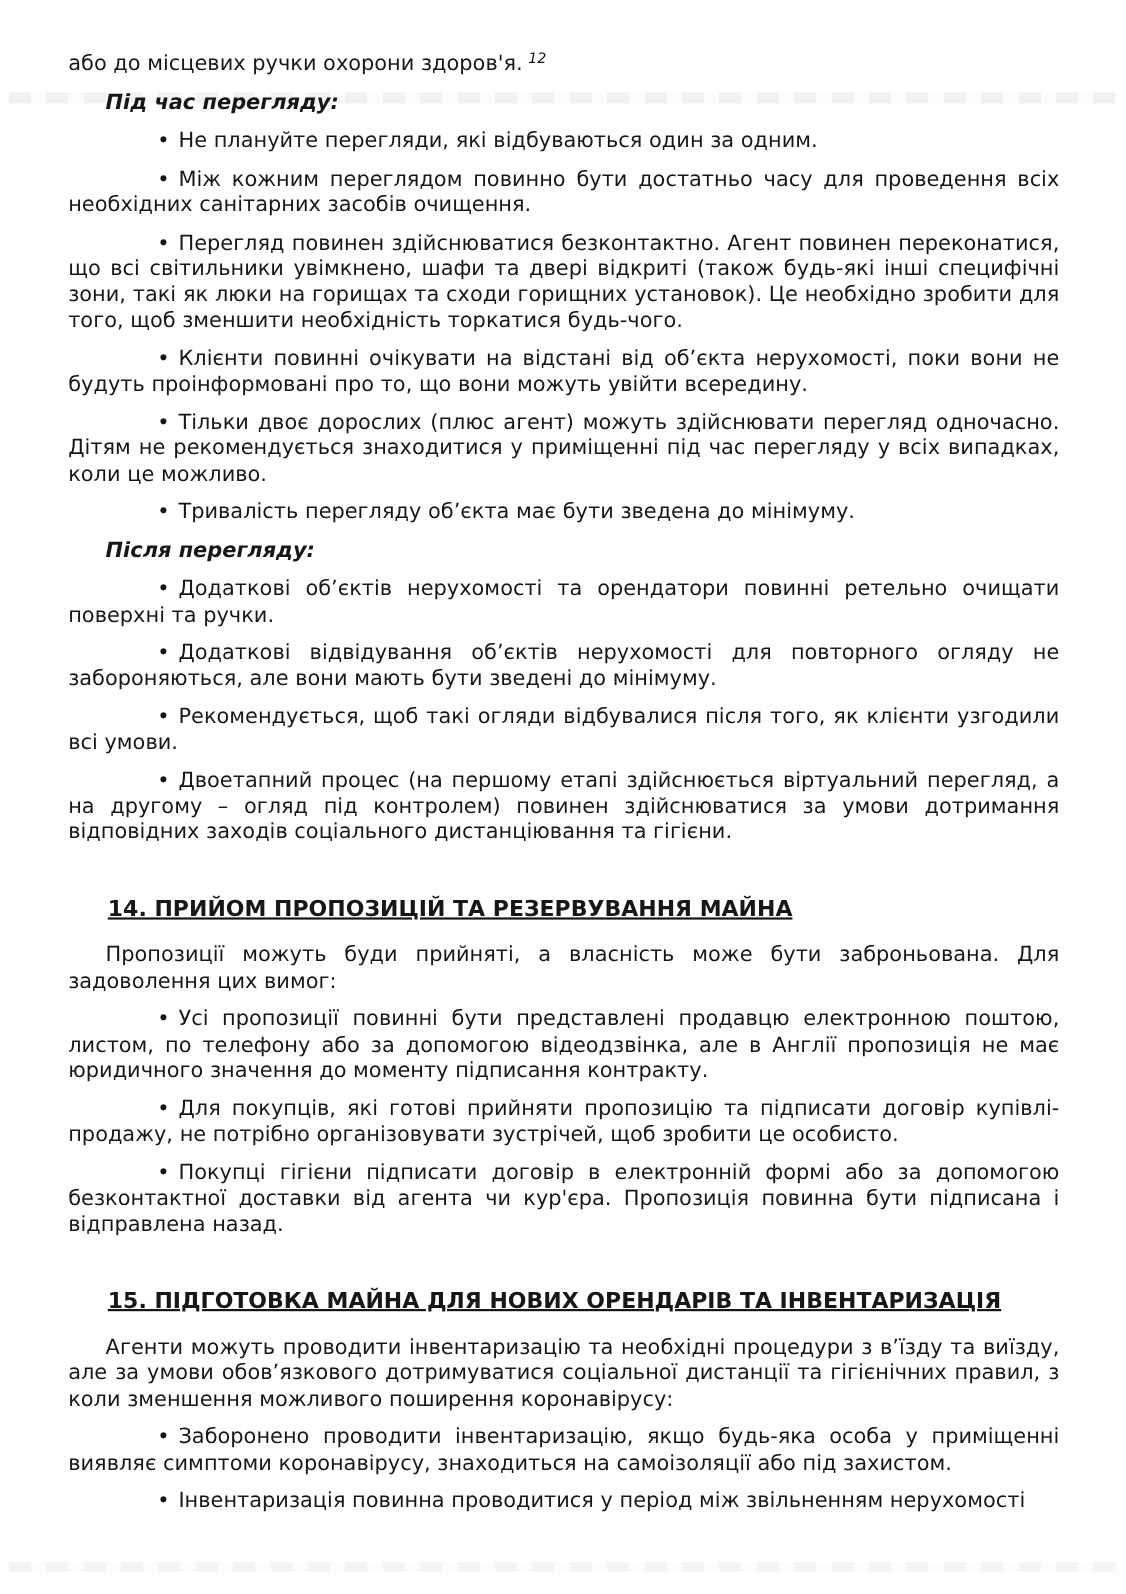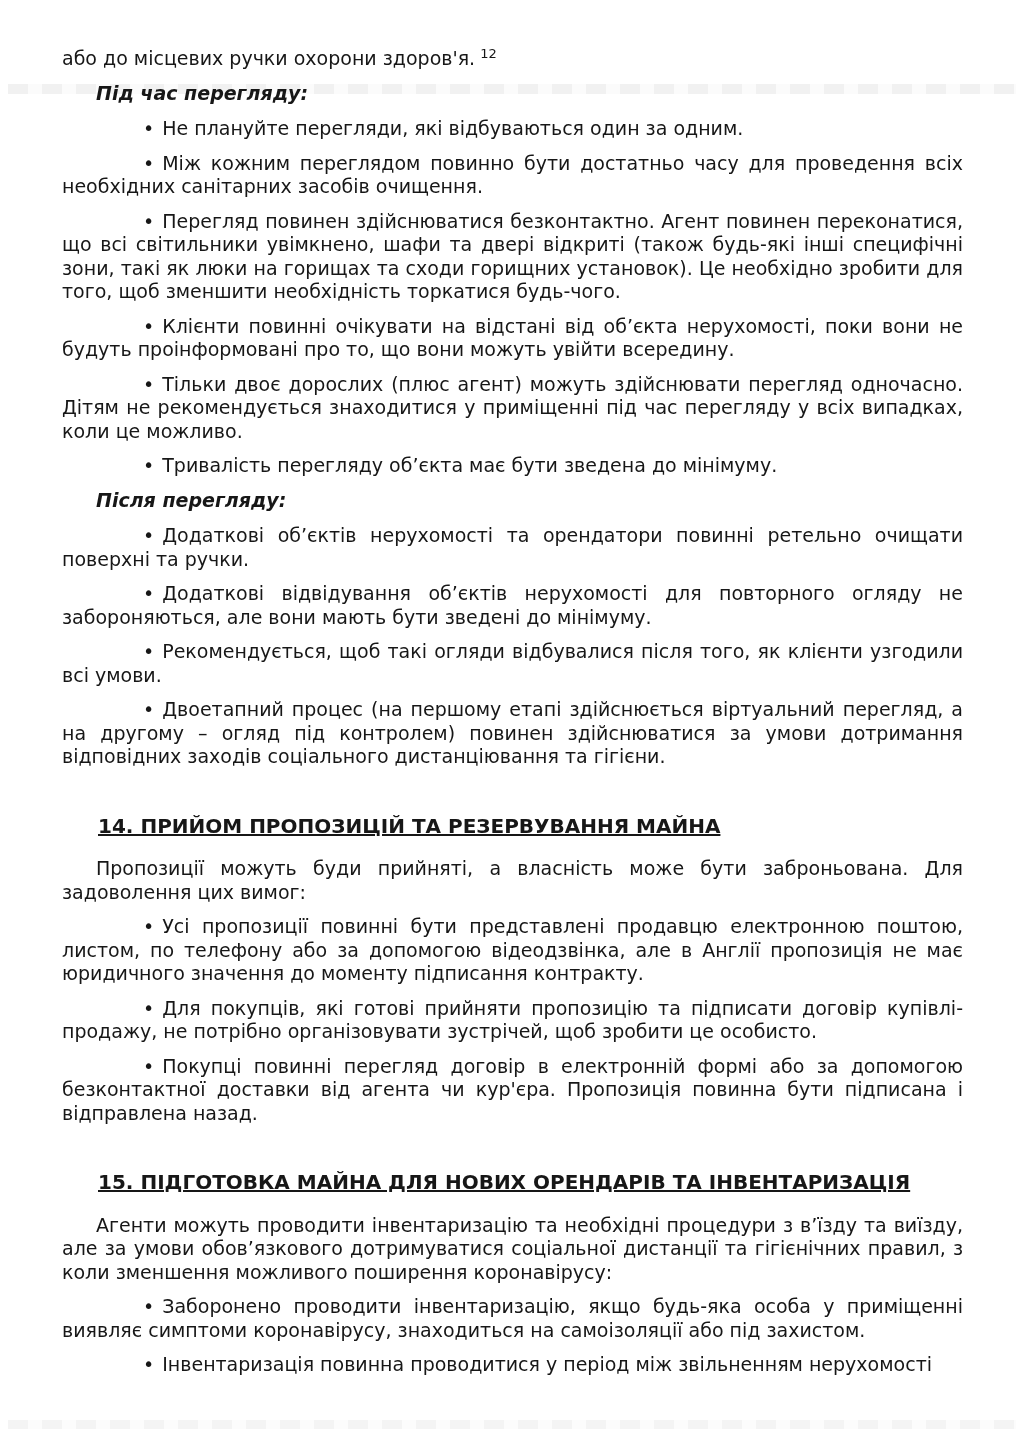--- a/index.html
+++ b/index.html
@@ -27,21 +27,21 @@
   .sub-heading {
     font-size: 19px; font-weight: bold;
     margin: 1px 0 12px 34px;
     font-style: italic;
   }
   .section-heading {
     font-size: 20px; font-weight: bold;
     margin: 46px 0 19px 36px;
     text-decoration: underline;
   }
-  sup.fn { font-size: 13px; line-height: 0; vertical-align: super; padding-left: 5px; }
+  sup.fn { font-size: 13px; line-height: 0; vertical-align: super; padding-left: 5px; font-style: italic; }
   .scan-artifact {
     position: absolute; left: 8px; right: 8px; height: 10px;
     background: repeating-linear-gradient(90deg,
       rgba(0,0,0,0.055) 0px, rgba(0,0,0,0.055) 20px,
       rgba(0,0,0,0.015) 20px, rgba(0,0,0,0.015) 34px);
     pointer-events: none;
   }
   .scan-artifact.top { top: 84px; }
   .scan-artifact.bottom { top: 1420px; height: 9px; opacity: .8; }
 </style>
@@ -72,21 +72,21 @@
   <p class="bullet"><span class="b">•</span><span>Додаткові відвідування об’єктів нерухомості для повторного огляду не забороняються, але вони мають бути зведені до мінімуму.</span></p>
   <p class="bullet"><span class="b">•</span><span>Рекомендується, щоб такі огляди відбувалися після того, як клієнти узгодили всі умови.</span></p>
   <p class="bullet"><span class="b">•</span><span>Двоетапний процес (на першому етапі здійснюється віртуальний перегляд, а на другому – огляд під контролем) повинен здійснюватися за умови дотримання відповідних заходів соціального дистанціювання та гігієни.</span></p>
 
   <h2 class="section-heading">14. ПРИЙОМ ПРОПОЗИЦІЙ ТА РЕЗЕРВУВАННЯ МАЙНА</h2>
 
   <p class="para indent">Пропозиції можуть буди прийняті, а власність може бути заброньована. Для задоволення цих вимог:</p>
 
   <p class="bullet"><span class="b">•</span><span>Усі пропозиції повинні бути представлені продавцю електронною поштою, листом, по телефону або за допомогою відеодзвінка, але в Англії пропозиція не має юридичного значення до моменту підписання контракту.</span></p>
   <p class="bullet"><span class="b">•</span><span>Для покупців, які готові прийняти пропозицію та підписати договір купівлі-продажу, не потрібно організовувати зустрічей, щоб зробити це особисто.</span></p>
-  <p class="bullet"><span class="b">•</span><span>Покупці повинні перегляд договір в електронній формі або за допомогою безконтактної доставки від агента чи кур'єра. Пропозиція повинна бути підписана і відправлена назад.</span></p>
+  <p class="bullet"><span class="b">•</span><span>Покупці гігієни підписати договір в електронній формі або за допомогою безконтактної доставки від агента чи кур'єра. Пропозиція повинна бути підписана і відправлена назад.</span></p>
 
   <h2 class="section-heading">15. ПІДГОТОВКА МАЙНА ДЛЯ НОВИХ ОРЕНДАРІВ ТА ІНВЕНТАРИЗАЦІЯ</h2>
 
   <p class="para indent">Агенти можуть проводити інвентаризацію та необхідні процедури з в’їзду та виїзду, але за умови обов’язкового дотримуватися соціальної дистанції та гігієнічних правил, з коли зменшення можливого поширення коронавірусу:</p>
 
   <p class="bullet"><span class="b">•</span><span>Заборонено проводити інвентаризацію, якщо будь-яка особа у приміщенні виявляє симптоми коронавірусу, знаходиться на самоізоляції або під захистом.</span></p>
   <p class="bullet"><span class="b">•</span><span>Інвентаризація повинна проводитися у період між звільненням нерухомості</span></p>
 
 </div>
 

